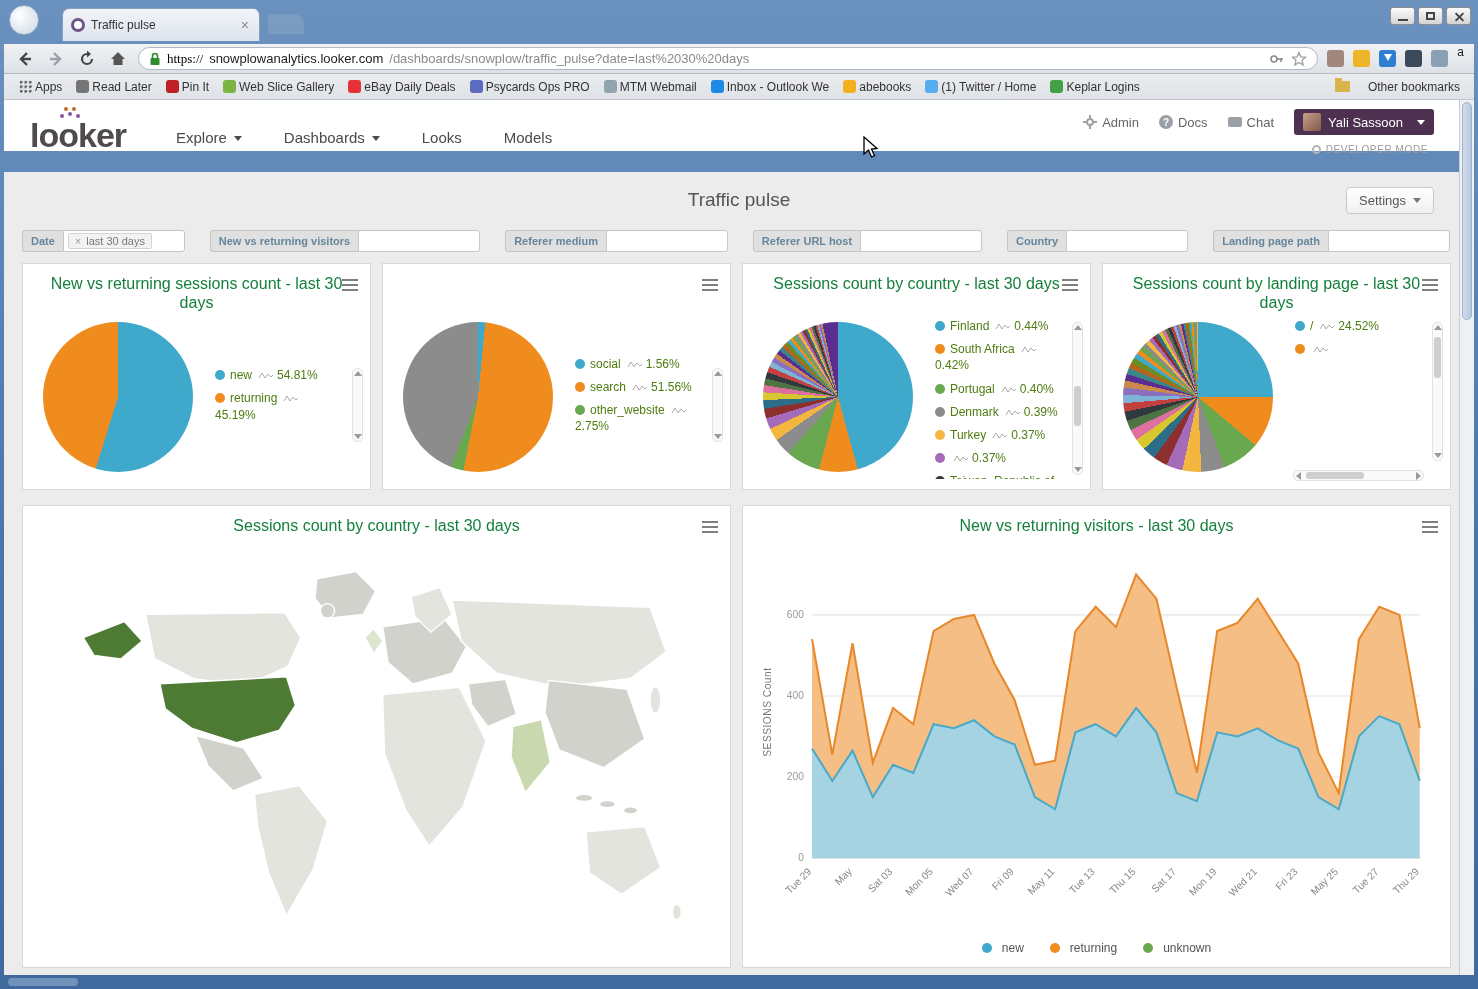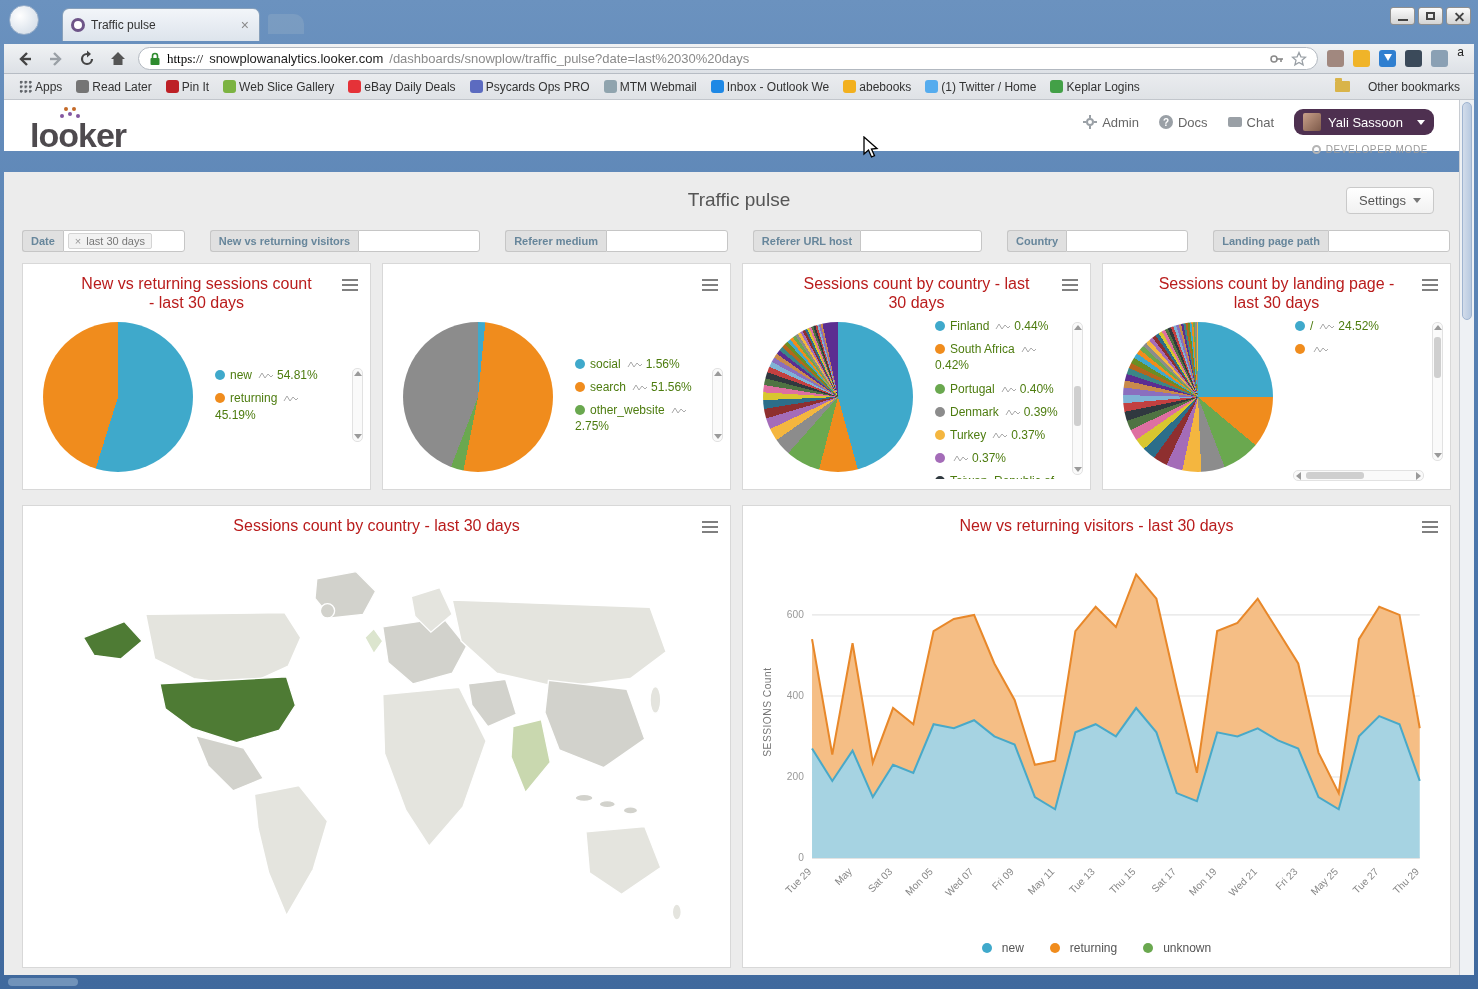--- a/index.html
+++ b/index.html
@@ -62,21 +62,21 @@
   .app-nav { position:absolute; left:172px; top:29px; display:flex; gap:42px; font-size:15px; color:#4a4a4a; }
   .nav-item { display:flex; align-items:center; cursor:default; }
   .caret { width:0; height:0; border-left:4px solid transparent; border-right:4px solid transparent;
     border-top:5px solid #4a4a4a; margin-left:7px; margin-top:2px; }
   .header-right { position:absolute; right:40px; top:9px; display:flex; align-items:center; }
   .hr-item { display:flex; align-items:center; gap:5px; color:#666; font-size:13px; margin-right:20px; }
   .help-circle { width:14px; height:14px; border-radius:50%; background:#9aa0a6; color:#fff; font-size:10px;
     display:flex; align-items:center; justify-content:center; font-weight:bold; }
   .chat-bubble { width:14px; height:10px; background:#9aa0a6; border-radius:2px; position:relative; }
   .chat-bubble:after { content:""; position:absolute; left:2px; bottom:-4px; border:4px solid transparent; border-top-color:#9aa0a6; border-left-width:2px; }
-  .user-btn { background:#4e3050; color:#fff; border-radius:9px; padding:4px 9px; display:flex; gap:7px;
+  .user-btn { background:#4e3050; color:#fff; border-radius:3px; padding:4px 9px; display:flex; gap:7px;
     align-items:center; font-size:13px; }
   .avatar { width:18px; height:18px; border-radius:2px; background:linear-gradient(135deg,#c9a08a,#7d5a4a); }
   .user-caret { border-top-color:#fff; margin-top:1px; }
   .dev-mode { position:absolute; right:46px; top:44px; font-size:10px; color:#9a9a9a; letter-spacing:.6px;
     display:flex; gap:5px; align-items:center; }
   .dev-circle { width:9px; height:9px; border:2px solid #b5b5b5; border-radius:50%; }
 
   
   .dashboard { position:absolute; top:172px; left:4px; right:4px; bottom:14px; background:#ececec; }
   .dash-title { text-align:center; font-size:19px; color:#555; padding-top:17px; }
@@ -93,21 +93,21 @@
     display:flex; align-items:center; padding:0 4px; }
   .f-token { background:#f2f2f2; border:1px solid #d4d4d4; border-radius:2px; font-size:11px; color:#777;
     padding:0 6px; display:flex; gap:5px; align-items:center; height:16px; white-space:nowrap; }
   .token-x { color:#999; font-size:11px; }
 
   .row1 { position:absolute; top:91px; left:18px; right:23px; height:227px;
     display:grid; grid-template-columns:repeat(4,1fr); gap:11px; }
   .row2 { position:absolute; top:333px; left:18px; right:23px; height:463px;
     display:grid; grid-template-columns:1fr 1fr; gap:11px; }
   .tile { background:#fff; border:1px solid #d8d8d8; position:relative; overflow:hidden; }
-  .tile-title { text-align:center; font-size:16px; color:#b91c1c; padding:10px 54px 0; line-height:1.2; }
+  .tile-title { text-align:center; font-size:16px; color:#15803d; padding:10px 24px 0; line-height:1.2; }
   .tile-menu { position:absolute; top:15px; right:12px; width:16px; }
   .tile-menu span { display:block; height:2px; background:#808080; margin-bottom:3px; }
 
   .pie { position:absolute; left:20px; top:58px; width:150px; height:150px; border-radius:50%; }
   .pie-legend { position:absolute; left:192px; top:54px; right:28px; bottom:10px; overflow:hidden;
     font-size:12px; color:#4d7c0f; }
   .pie-legend.centered { display:flex; flex-direction:column; justify-content:center; }
   .lg-item { margin-bottom:7px; line-height:1.35; word-wrap:break-word; }
   .lg-dot { display:inline-block; width:10px; height:10px; border-radius:50%; margin-right:5px; vertical-align:-1px; }
   .lg-label { margin-right:3px; }
@@ -275,20 +275,36 @@
       </div>
     <div class="other-bm">
       <span class="folder-ico"></span>
       <span>Other bookmarks</span>
     </div>
   </div>
 
   <div class="app-header">
     <div class="logo">looker</div>
     <span class="logo-dots"></span>
+    <div class="app-nav">
+        <div class="nav-item">
+          <span>Explore</span>
+          <span class="caret"></span>
+        </div>
+        <div class="nav-item">
+          <span>Dashboards</span>
+          <span class="caret"></span>
+        </div>
+        <div class="nav-item">
+          <span>Looks</span>
+        </div>
+        <div class="nav-item">
+          <span>Models</span>
+        </div>
+      </div>
     <div class="header-right">
       <div class="hr-item">
         <svg class="icon-svg" width="14" height="14" viewBox="0 0 14 14">
             <circle cx="7" cy="7" r="3" stroke="#9aa0a6" stroke-width="2" fill="none"></circle>
             <g stroke="#9aa0a6" stroke-width="2">
               <line x1="7" y1="0" x2="7" y2="3"></line>
               <line x1="7" y1="11" x2="7" y2="14"></line>
               <line x1="0" y1="7" x2="3" y2="7"></line>
               <line x1="11" y1="7" x2="14" y2="7"></line>
             </g>

